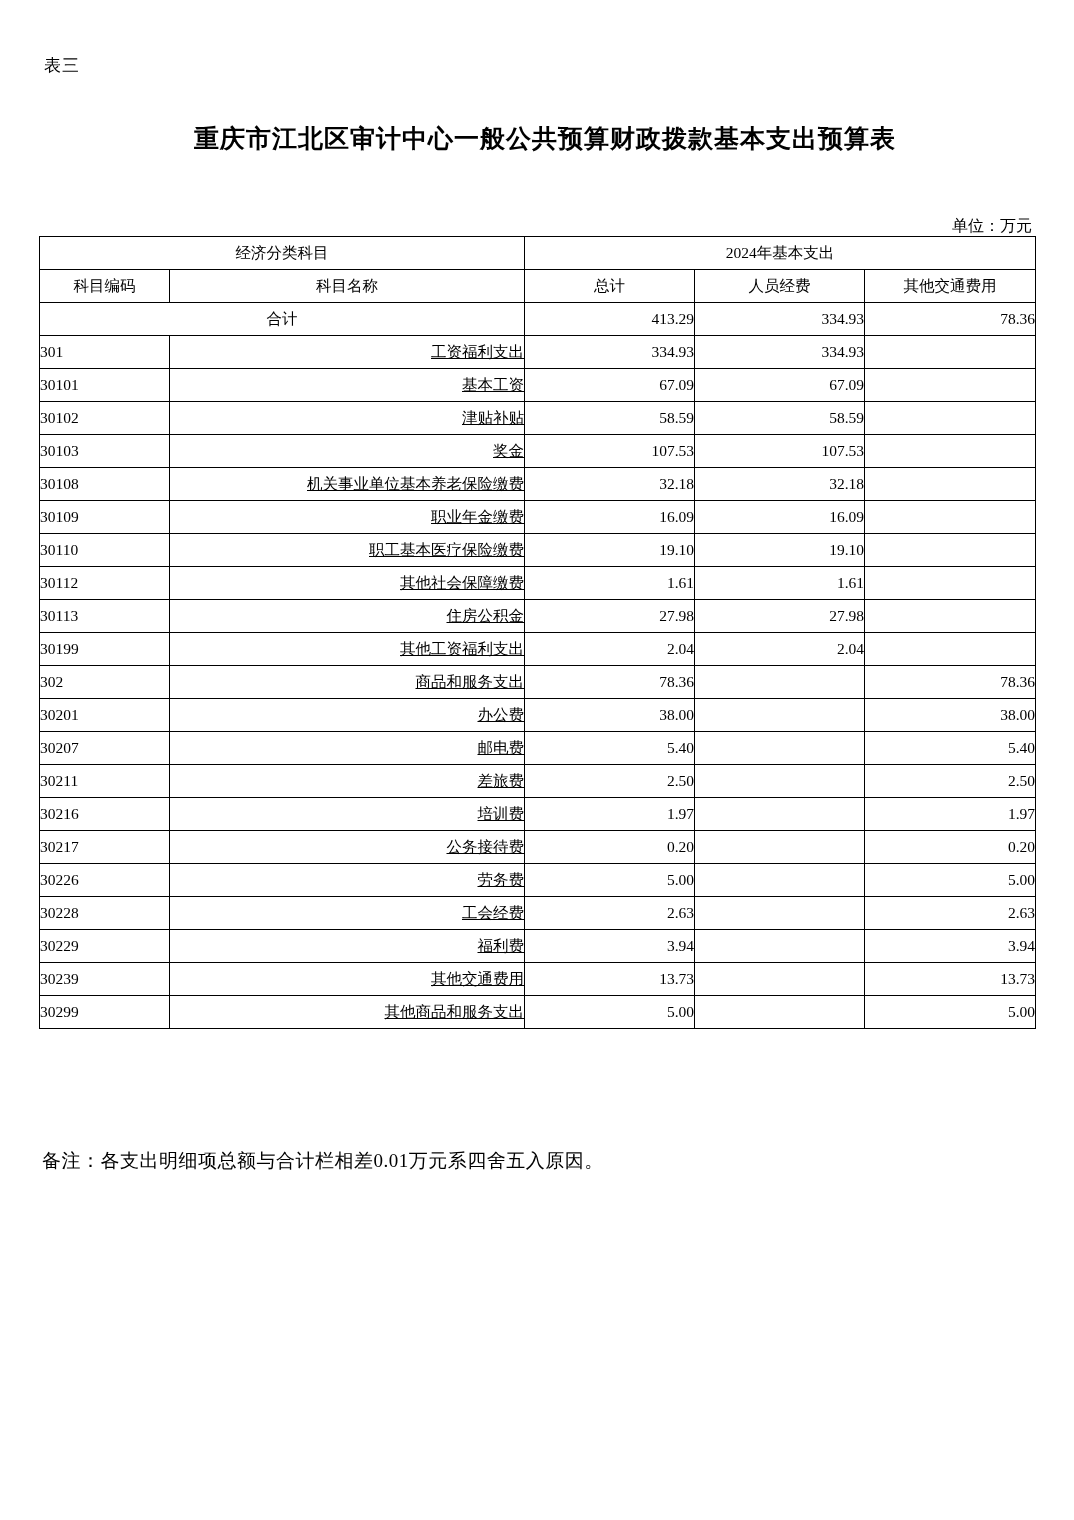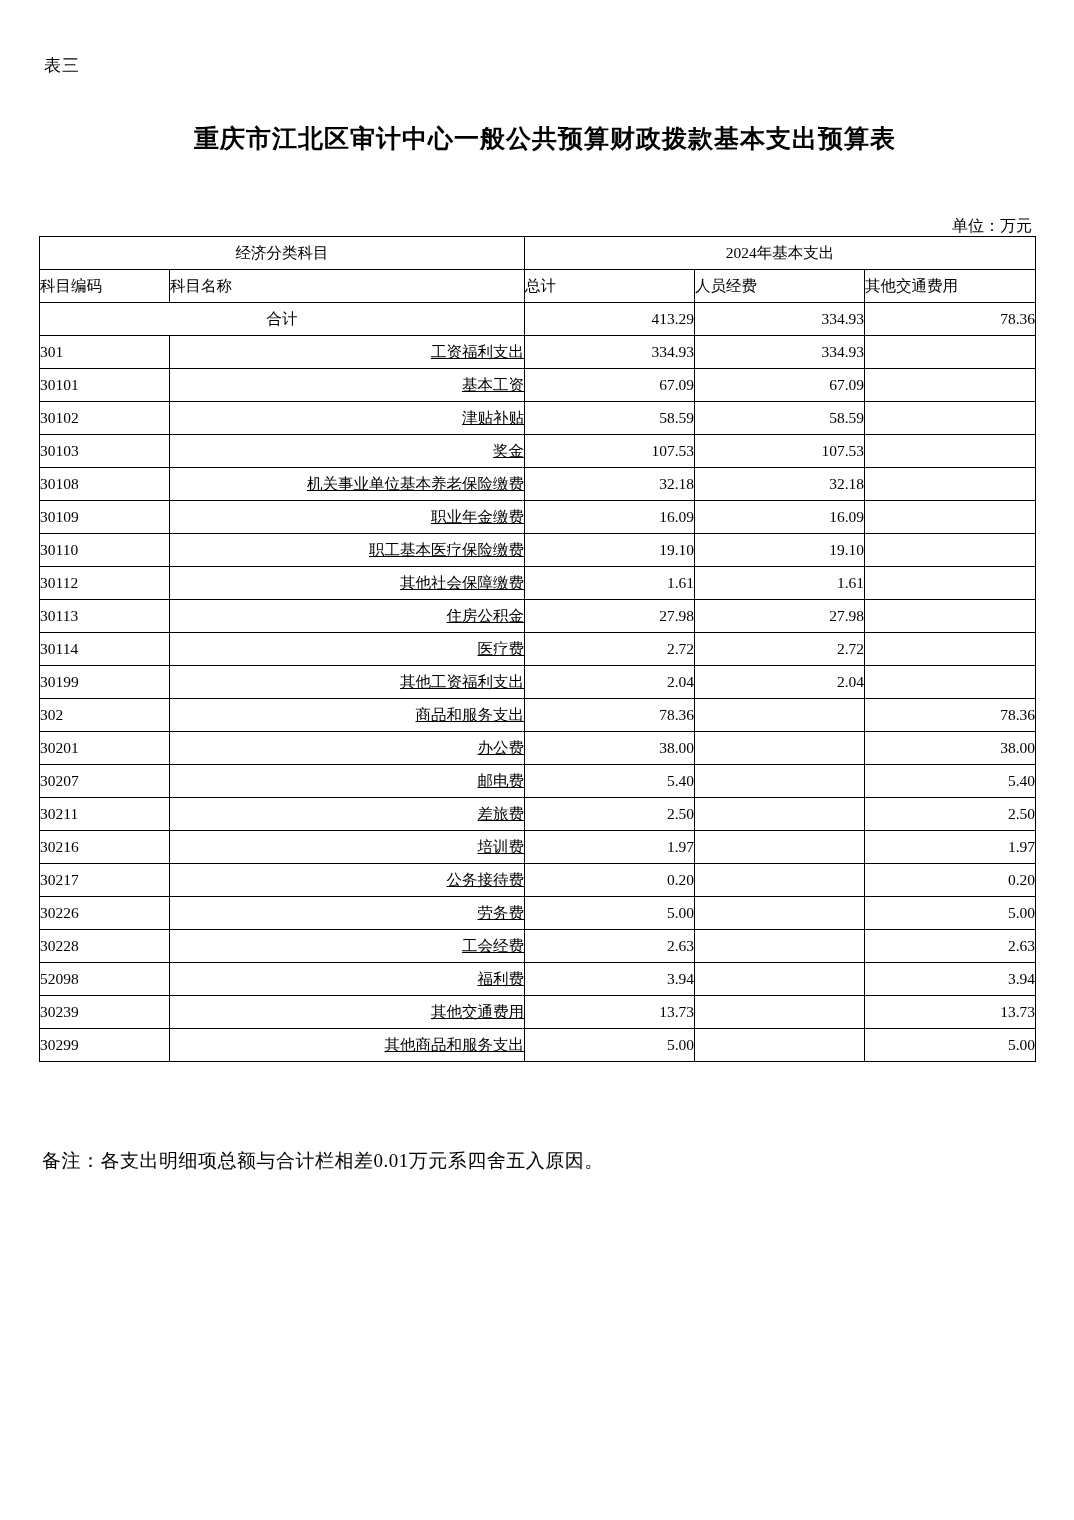--- a/index.html
+++ b/index.html
@@ -66,21 +66,21 @@
     vertical-align: middle;
   }
   .hdr-group {
     font-size: 19px;
     height: 56px;
     text-align: center;
   }
   .hdr-sub {
     font-size: 18px;
     height: 46px;
-    text-align: left;
+    text-align: center;
   }
   .col-code {
     width: 130px;
     text-align: left;
     padding-left: 10px;
     margin-left: 24px;
   }
   .col-name {
     width: 355px;
     text-align: right;
@@ -204,27 +204,20 @@
           <td class="col-num"></td>
         </tr>
         <tr>
           <td class="col-code">30113</td>
           <td class="col-name">住房公积金</td>
           <td class="col-num">27.98</td>
           <td class="col-num">27.98</td>
           <td class="col-num"></td>
         </tr>
         <tr>
-          <td class="col-code">30114</td>
-          <td class="col-name">医疗费</td>
-          <td class="col-num">2.72</td>
-          <td class="col-num">2.72</td>
-          <td class="col-num"></td>
-        </tr>
-        <tr>
           <td class="col-code">30199</td>
           <td class="col-name">其他工资福利支出</td>
           <td class="col-num">2.04</td>
           <td class="col-num">2.04</td>
           <td class="col-num"></td>
         </tr>
         <tr>
           <td class="col-code">302</td>
           <td class="col-name">商品和服务支出</td>
           <td class="col-num">78.36</td>
@@ -274,21 +267,21 @@
           <td class="col-num">5.00</td>
         </tr>
         <tr>
           <td class="col-code">30228</td>
           <td class="col-name">工会经费</td>
           <td class="col-num">2.63</td>
           <td class="col-num"></td>
           <td class="col-num">2.63</td>
         </tr>
         <tr>
-          <td class="col-code">52098</td>
+          <td class="col-code">30229</td>
           <td class="col-name">福利费</td>
           <td class="col-num">3.94</td>
           <td class="col-num"></td>
           <td class="col-num">3.94</td>
         </tr>
         <tr>
           <td class="col-code">30239</td>
           <td class="col-name">其他交通费用</td>
           <td class="col-num">13.73</td>
           <td class="col-num"></td>

